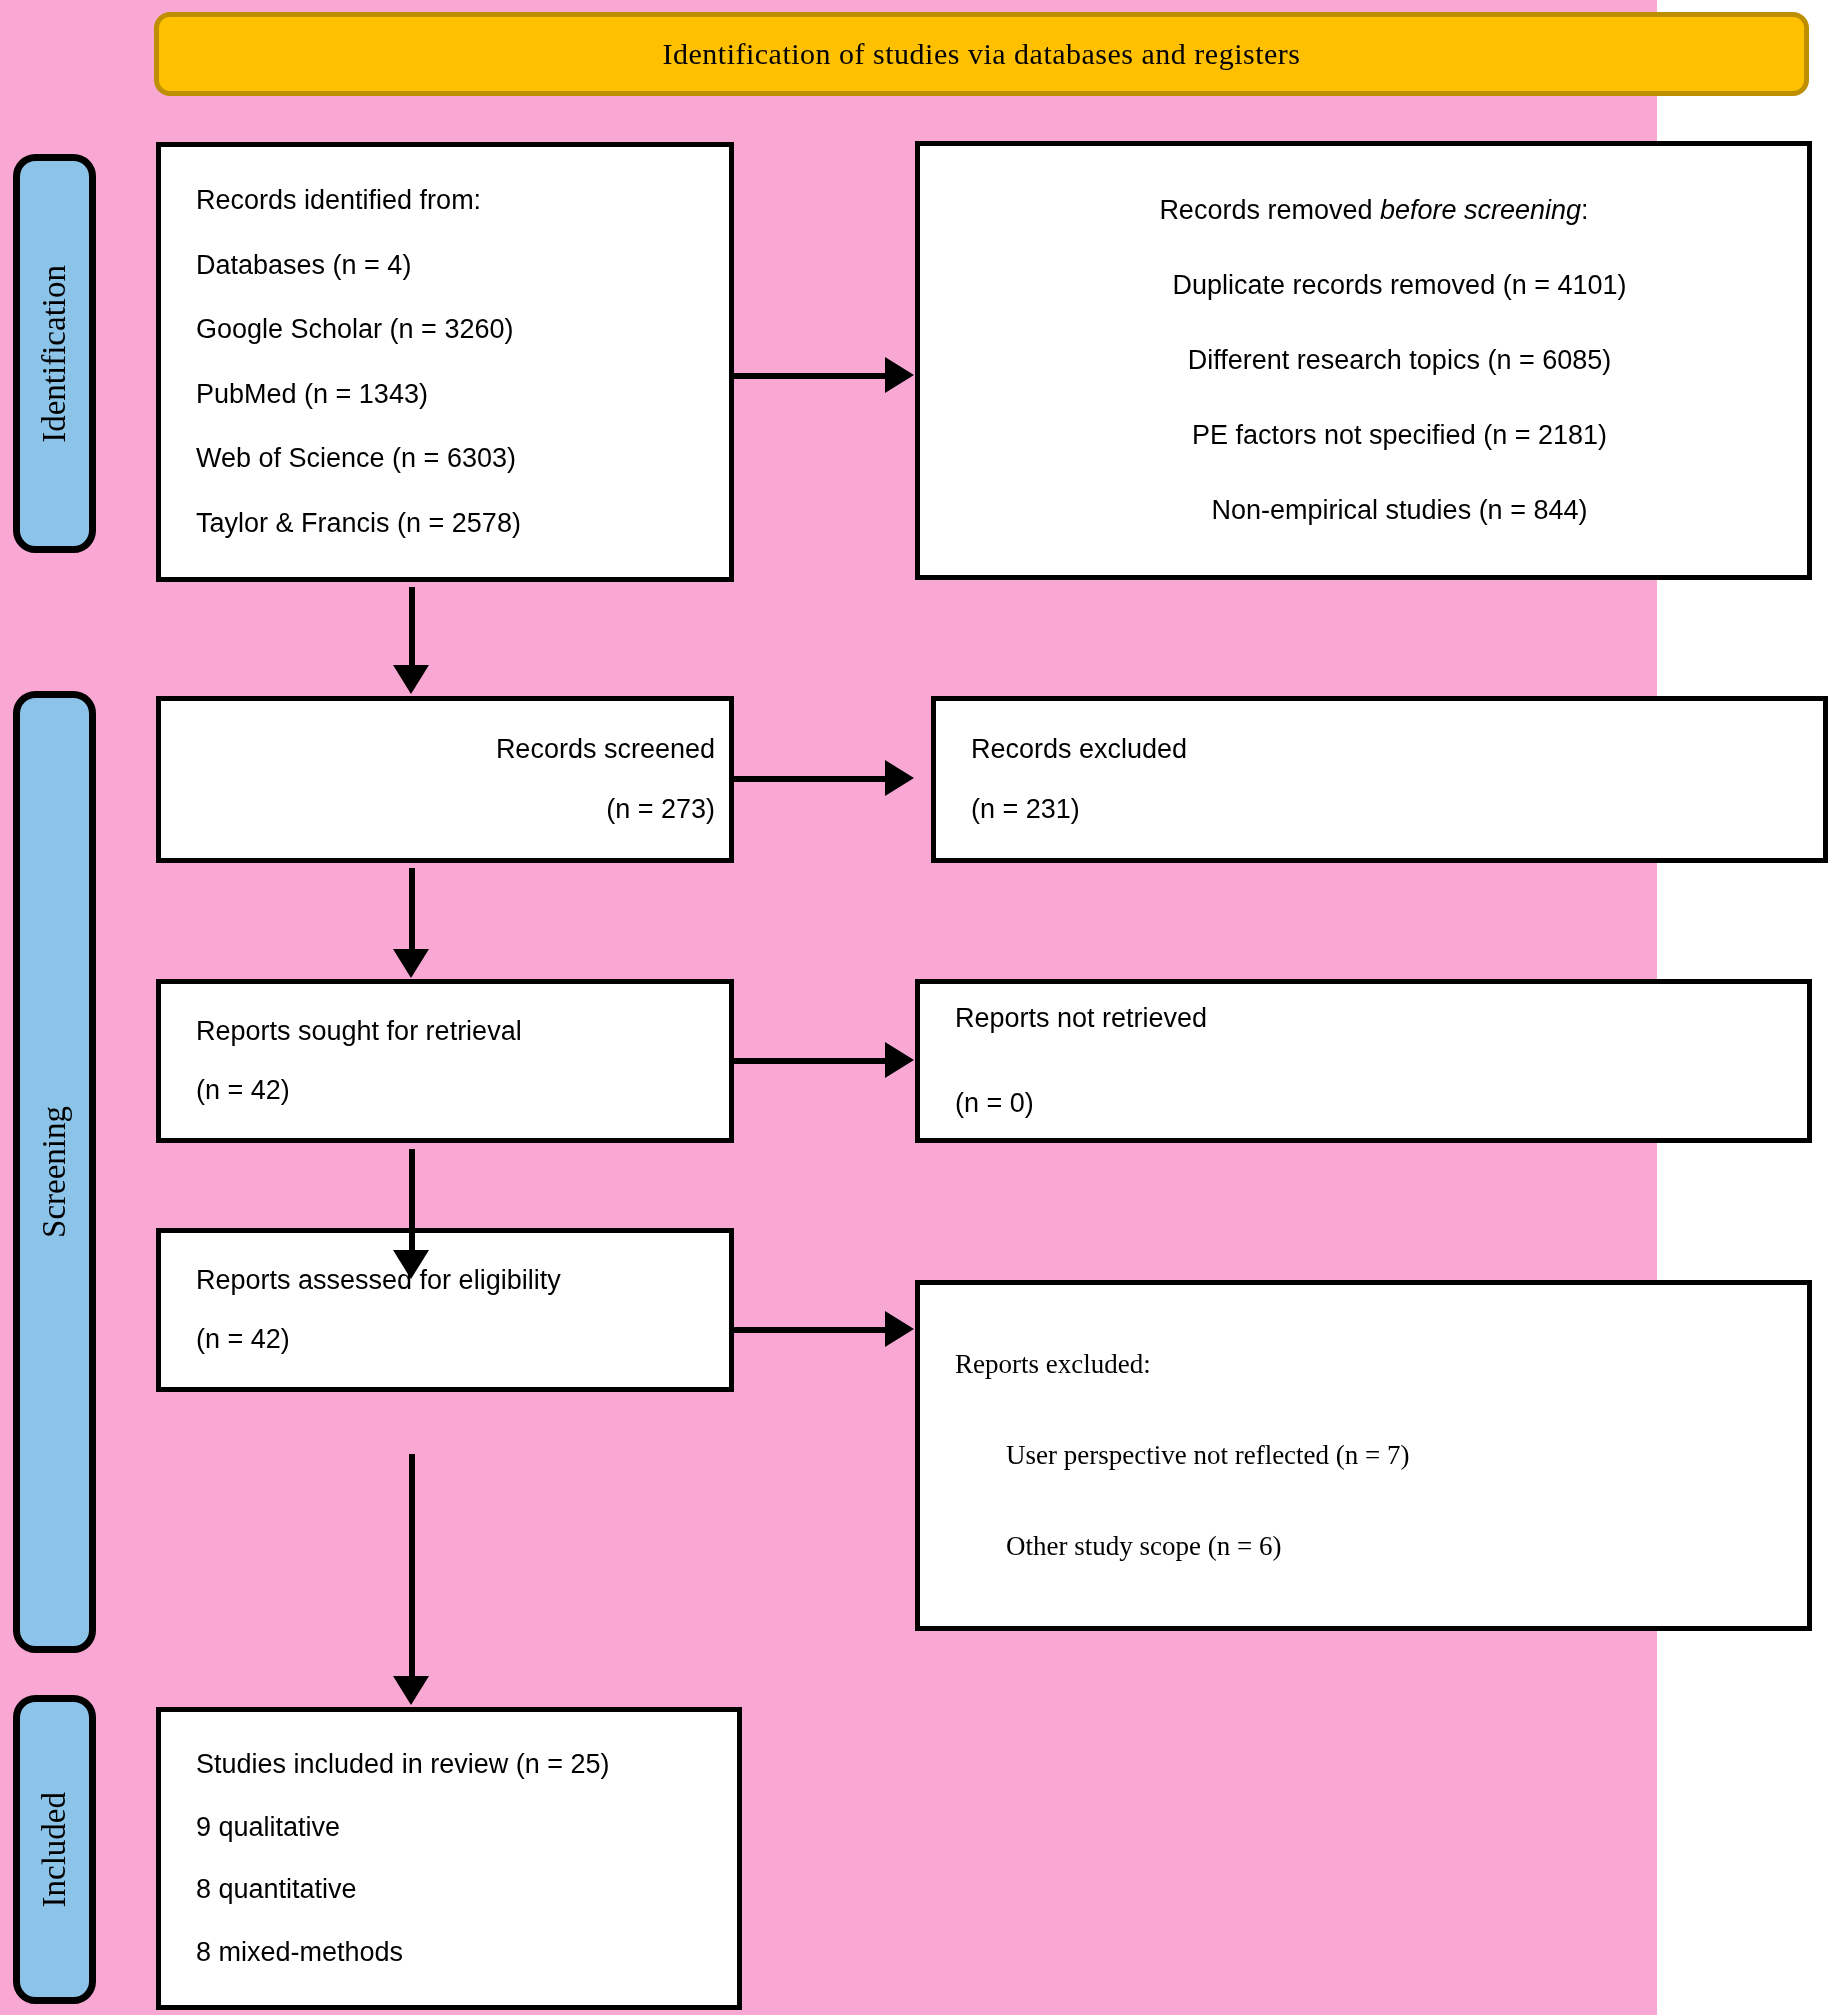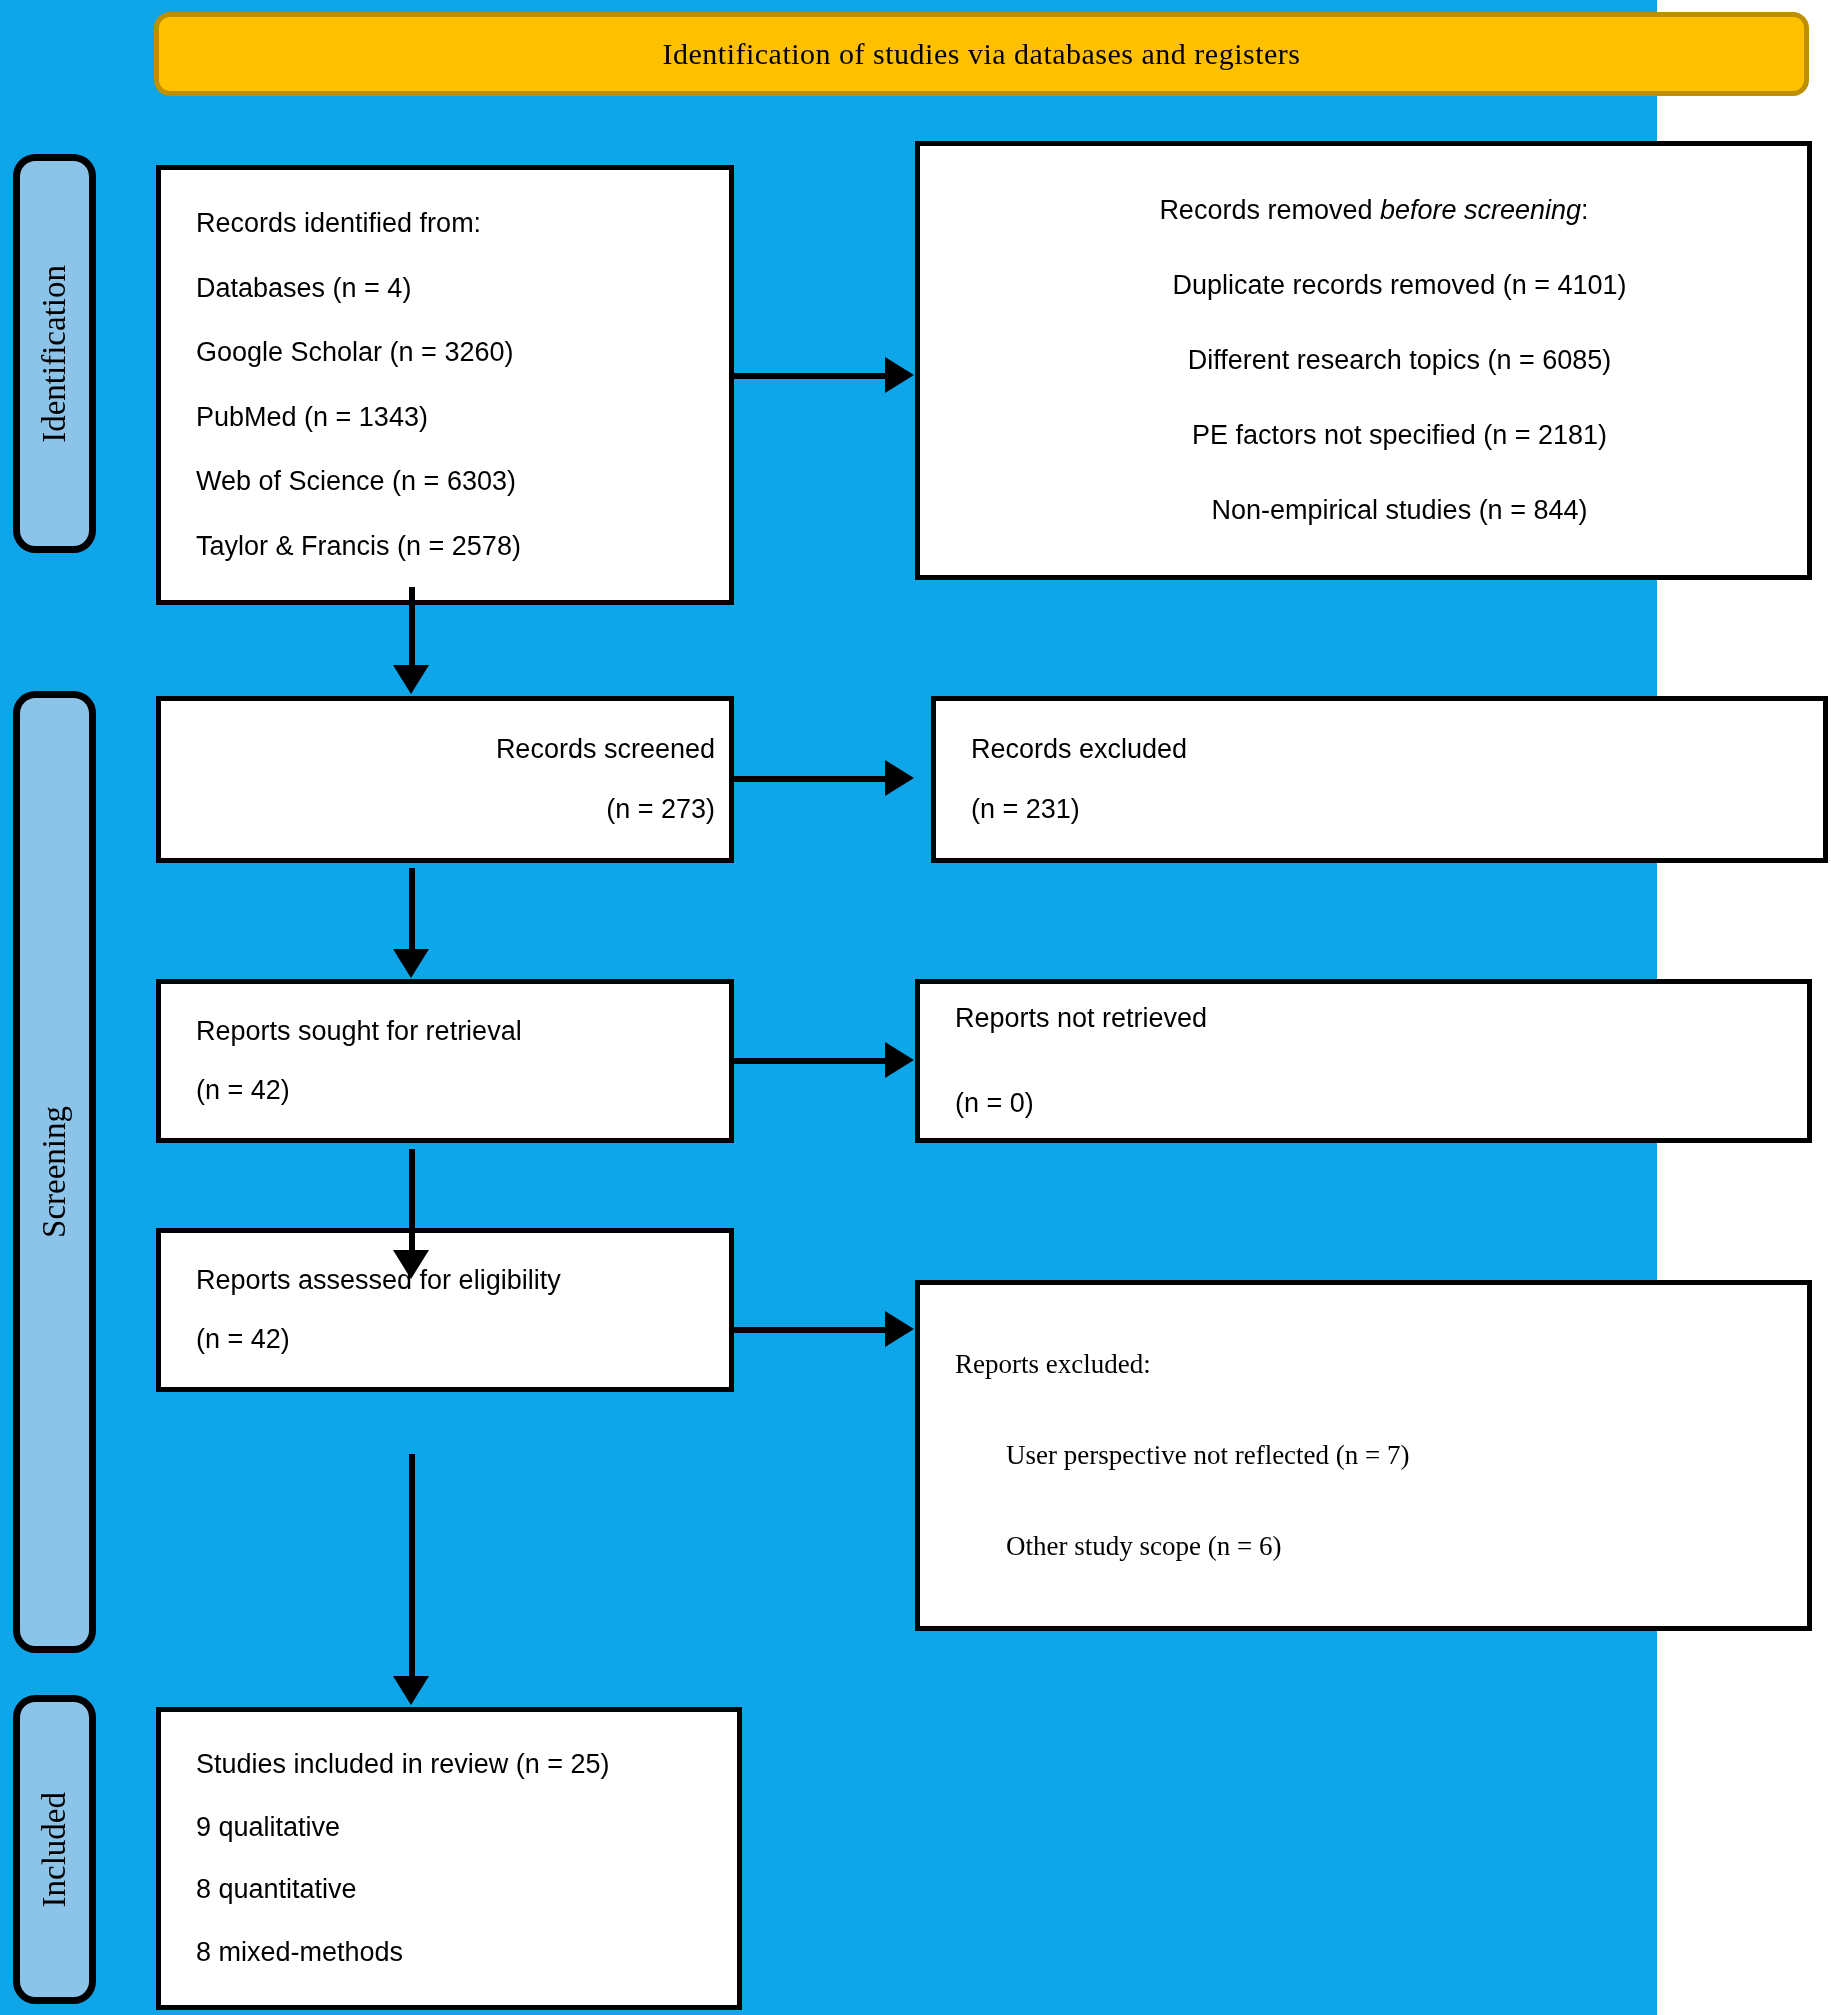--- a/index.html
+++ b/index.html
@@ -1,20 +1,20 @@
 <!DOCTYPE html>
 <html style="font-size:7.5px"><head>
 <meta charset="utf-8">
 <style>
   html, body { margin: 0; padding: 0; background: #ffffff; }
   #canvas {
     position: relative;
     width: 1657px;
     height: 2015px;
-    background: #0ea5e9;
+    background: #f9a8d4;
     font-family: "Liberation Sans", sans-serif;
     color: #000000;
   }
   
   .banner {
     position: absolute;
     left: 154px; top: 11.7px; width: 1655px; height: 84px;
     background: #FFC000;
     border: 5.1px solid #BE8F00;
     border-radius: 16px;
@@ -89,21 +89,21 @@
   <div class="side-label" style="top:154px; height:399px;">
     <span>Identification</span>
   </div>
   <div class="side-label" style="top:691px; height:962px;">
     <span>Screening</span>
   </div>
   <div class="side-label" style="top:1695px; height:309px;">
     <span>Included</span>
   </div>
 
-  <div class="fbox" style="left:156px; top:142px; width:578px; height:440px;margin-top:23px;">
+  <div class="fbox" style="left:156px; top:142px; width:578px; height:440px;">
     <div class="line">Records identified from:</div>
     <div class="line">Databases (n = 4)</div>
     <div class="line">Google Scholar (n = 3260)</div>
     <div class="line">PubMed (n = 1343)</div>
     <div class="line">Web of Science (n = 6303)</div>
     <div class="line">Taylor &amp; Francis (n = 2578)</div>
   </div>
 
   <div class="fbox" style="left:915px; top:141px; width:897px; height:439px;text-align:center;">
     <div class="line"><span>Records removed </span><i>before screening</i><span>:</span></div>

